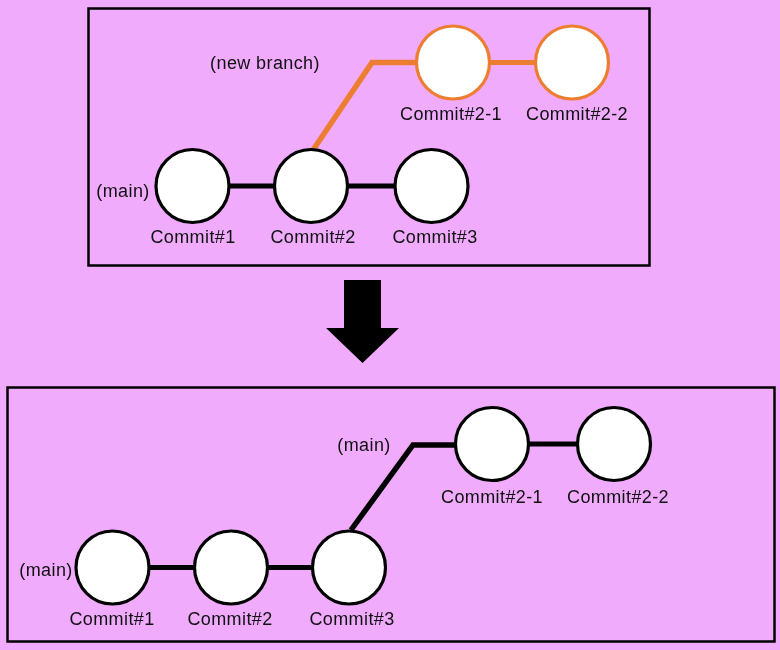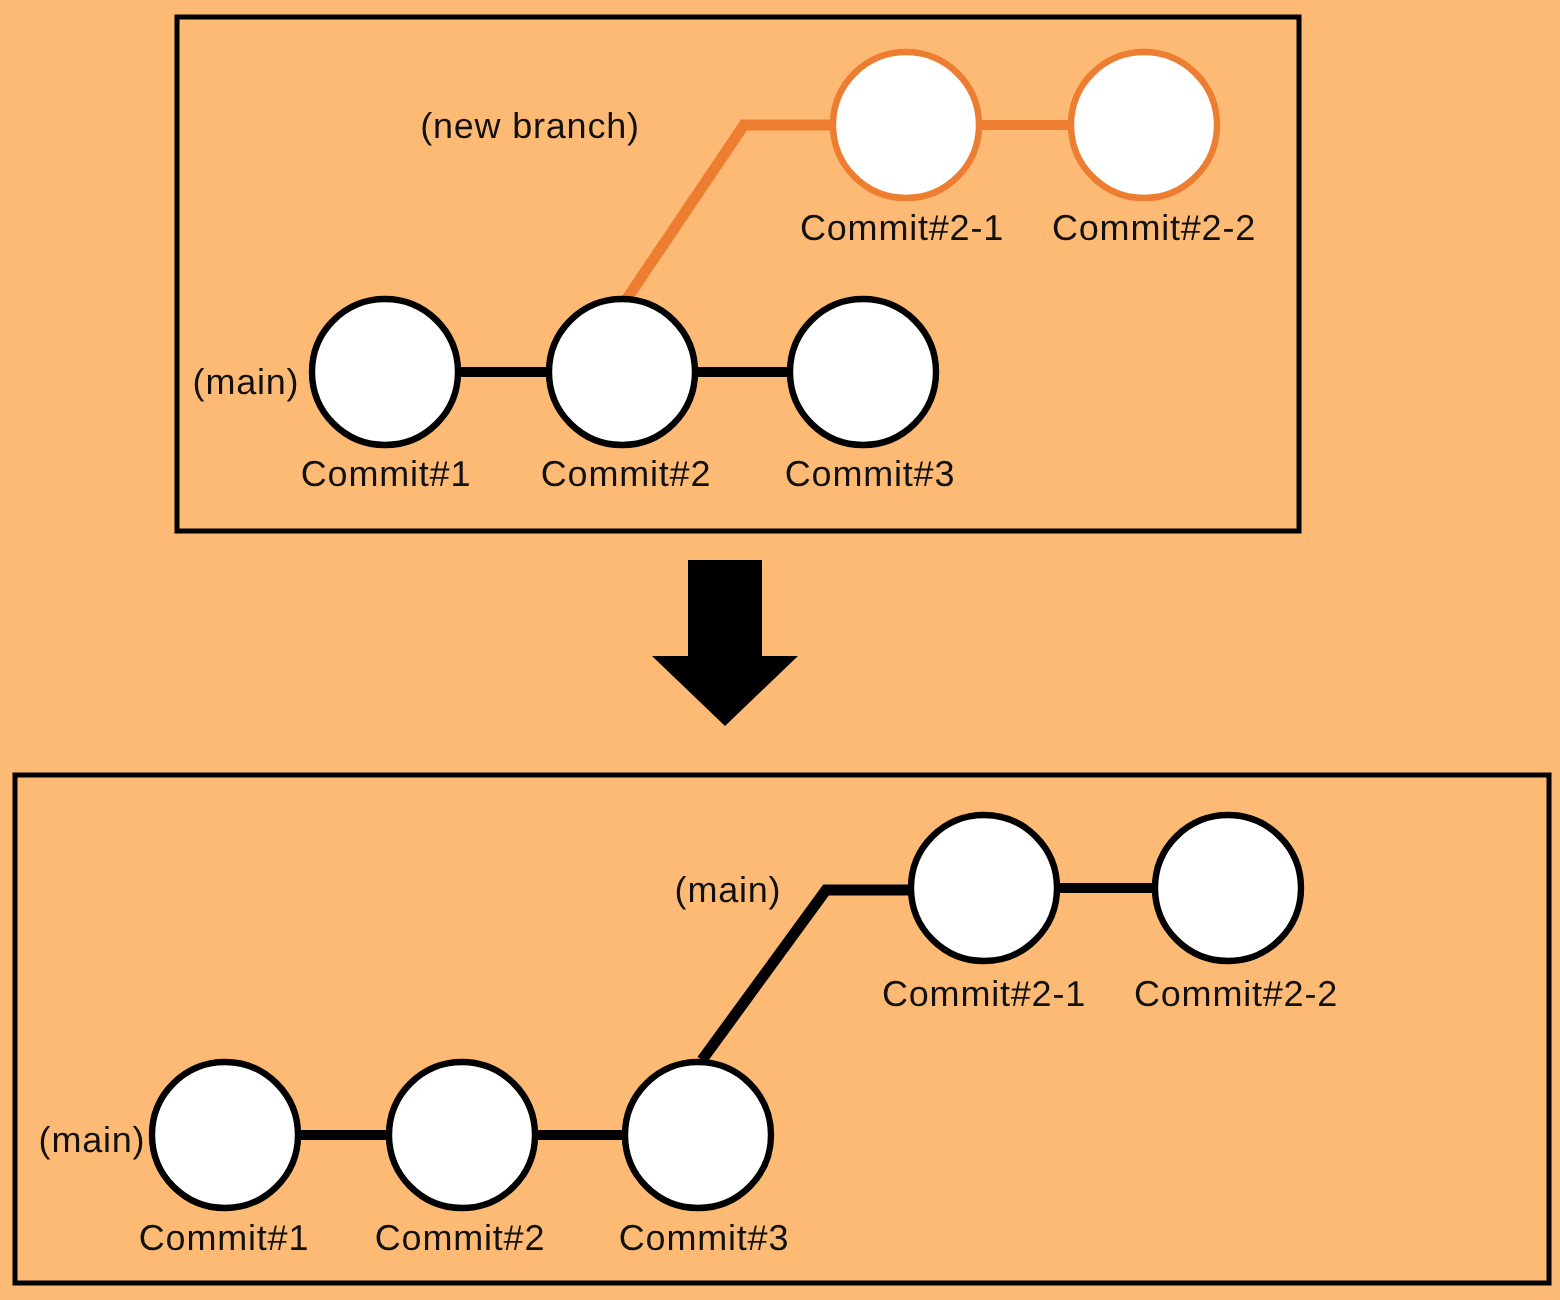--- a/index.html
+++ b/index.html
@@ -4,21 +4,21 @@
 <style>
   html, body {
     margin: 0;
     padding: 0;
     background: #ffffff;
   }
   #stage {
     position: relative;
     width: 780px;
     height: 650px;
-    background: #fdba74;
+    background: #f0abfc;
     font-family: "Liberation Sans", "DejaVu Sans", sans-serif;
     overflow: hidden;
   }
   #shapes {
     position: absolute;
     left: 0;
     top: 0;
   }
   .label {
     position: absolute;

